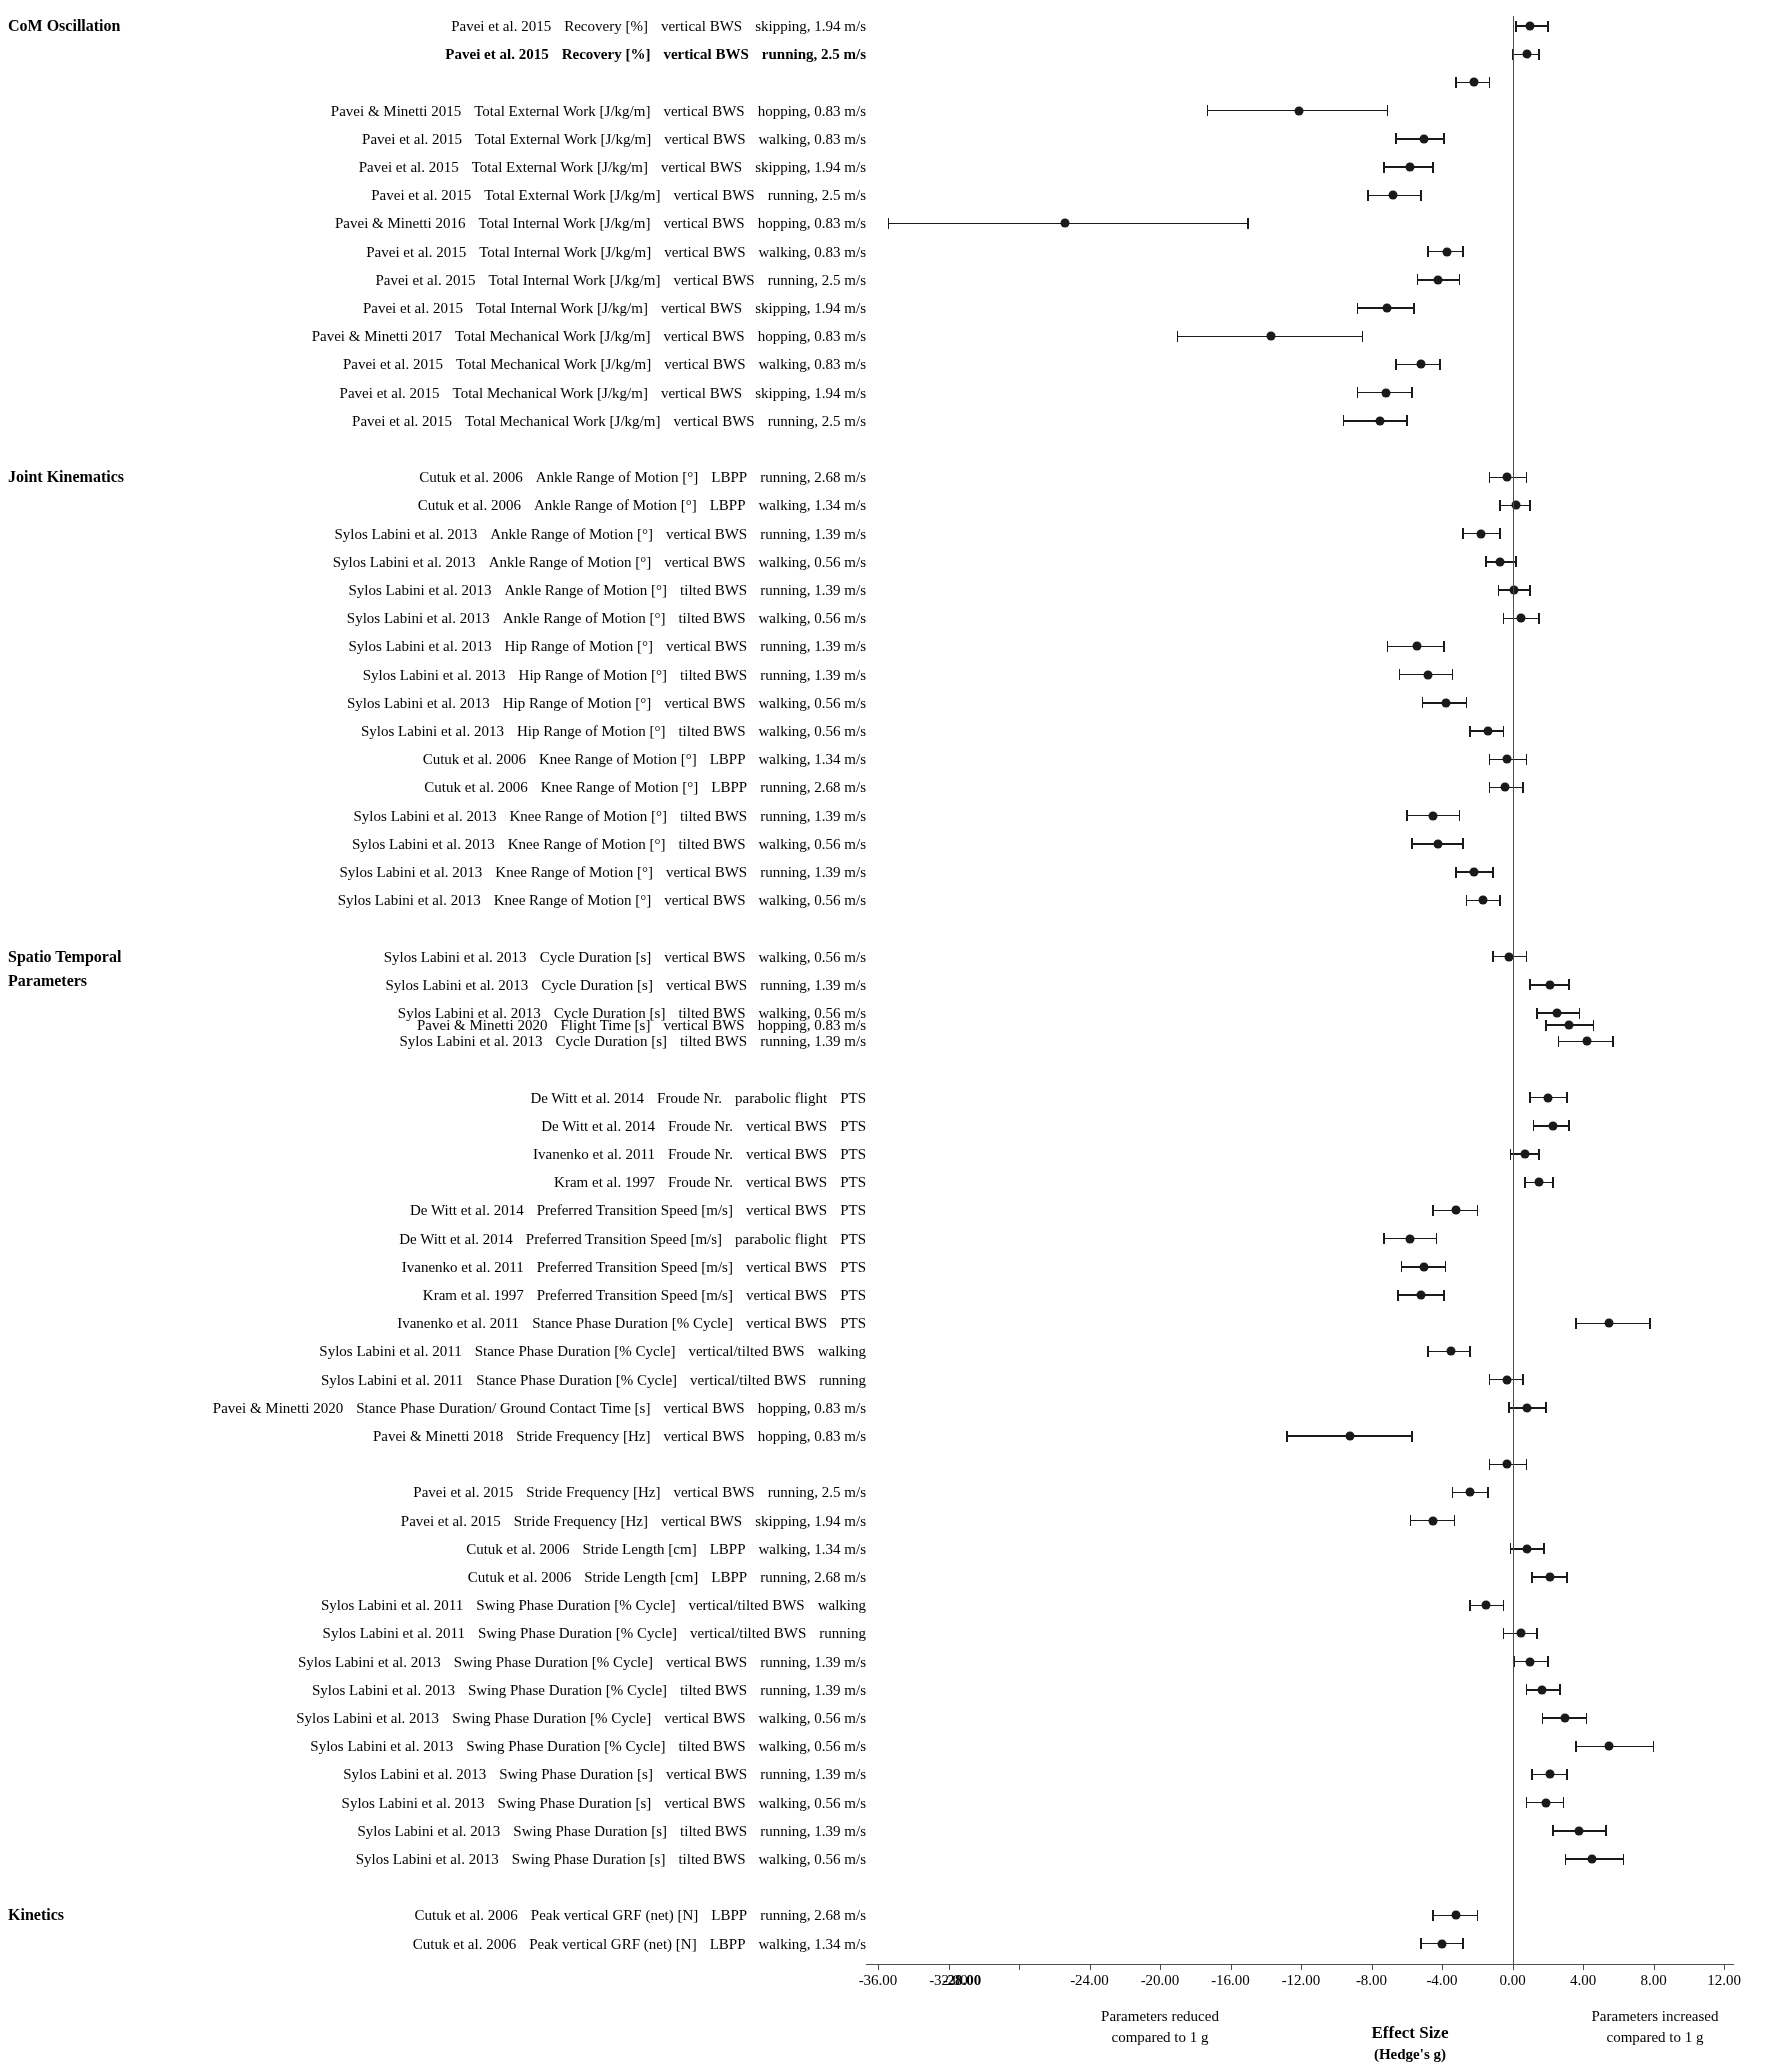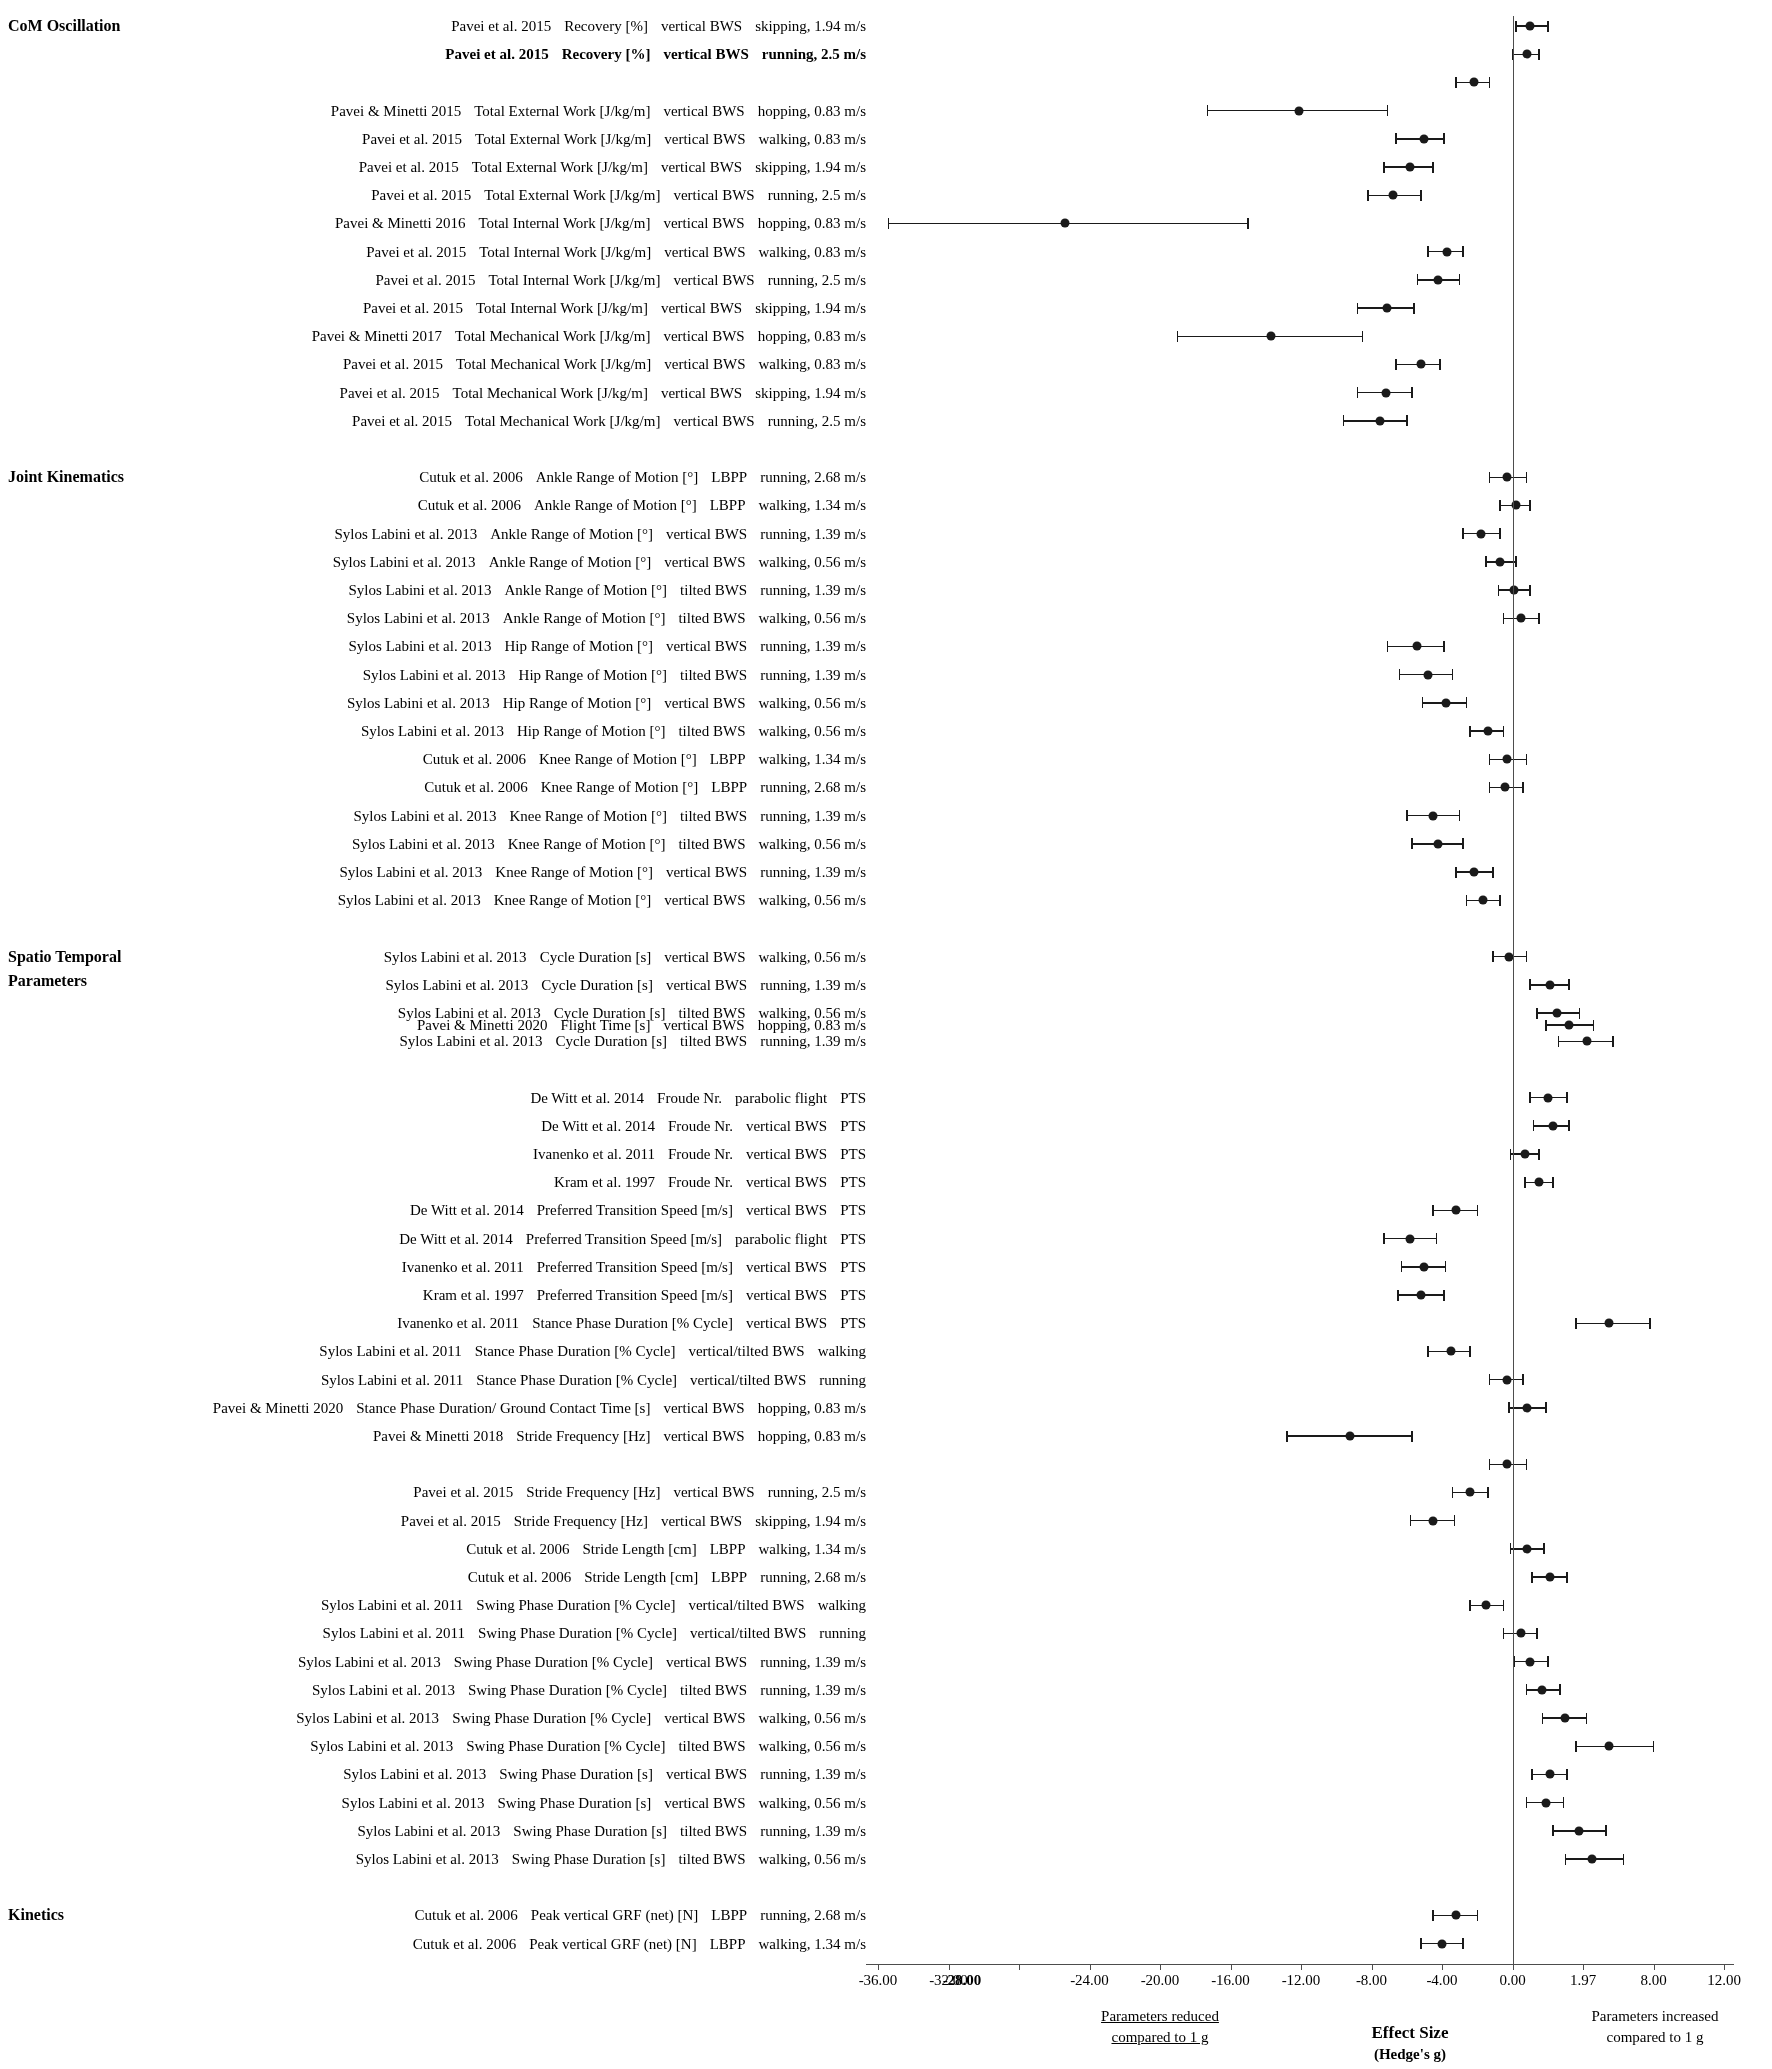--- a/index.html
+++ b/index.html
@@ -683,28 +683,28 @@
       <div class="tick-label" style="left: 1230.5px; top: 1972px;">-16.00</div>
       <div class="tick" style="left: 1301px; top: 1964px;"></div>
       <div class="tick-label" style="left: 1301px; top: 1972px;">-12.00</div>
       <div class="tick" style="left: 1371.5px; top: 1964px;"></div>
       <div class="tick-label" style="left: 1371.5px; top: 1972px;">-8.00</div>
       <div class="tick" style="left: 1442px; top: 1964px;"></div>
       <div class="tick-label" style="left: 1442px; top: 1972px;">-4.00</div>
       <div class="tick" style="left: 1512.5px; top: 1964px;"></div>
       <div class="tick-label" style="left: 1512.5px; top: 1972px;">0.00</div>
       <div class="tick" style="left: 1583px; top: 1964px;"></div>
-      <div class="tick-label" style="left: 1583px; top: 1972px;">1.97</div>
+      <div class="tick-label" style="left: 1583px; top: 1972px;">4.00</div>
       <div class="tick" style="left: 1653.5px; top: 1964px;"></div>
       <div class="tick-label" style="left: 1653.5px; top: 1972px;">8.00</div>
       <div class="tick" style="left: 1724px; top: 1964px;"></div>
       <div class="tick-label" style="left: 1724px; top: 1972px;">12.00</div>
     </div>
 
-  <div class="footer-note" id="left-note" style="left:1010px; top:2006px; width:300px;text-decoration:underline;">
+  <div class="footer-note" id="left-note" style="left:1010px; top:2006px; width:300px;">
     <div>Parameters reduced</div>
     <div>compared to 1 g</div>
   </div>
 
   <div class="axis-title" id="axis-title" style="left:1300px; top:2022px; width:220px;">
     <div class="t1">Effect Size</div>
     <div class="t2">(Hedge's g)</div>
   </div>
 
   <div class="footer-note" id="right-note" style="left:1505px; top:2006px; width:300px;">

